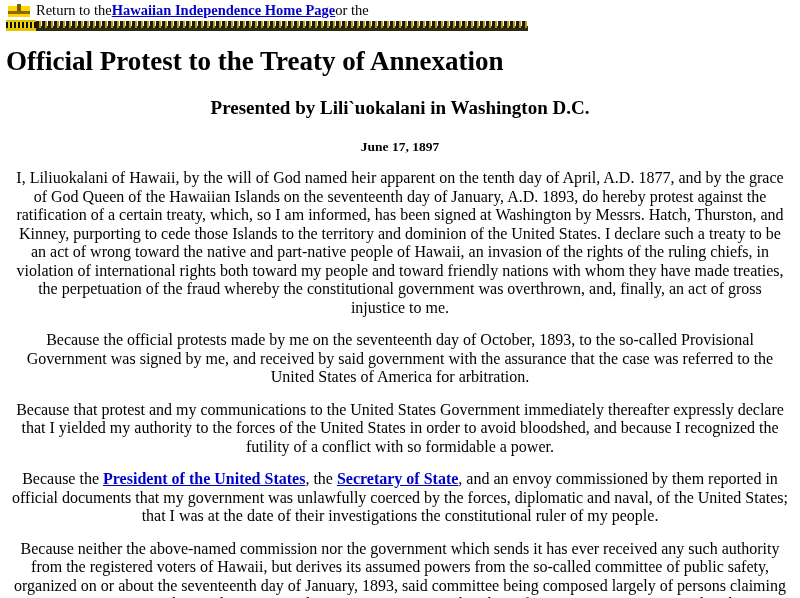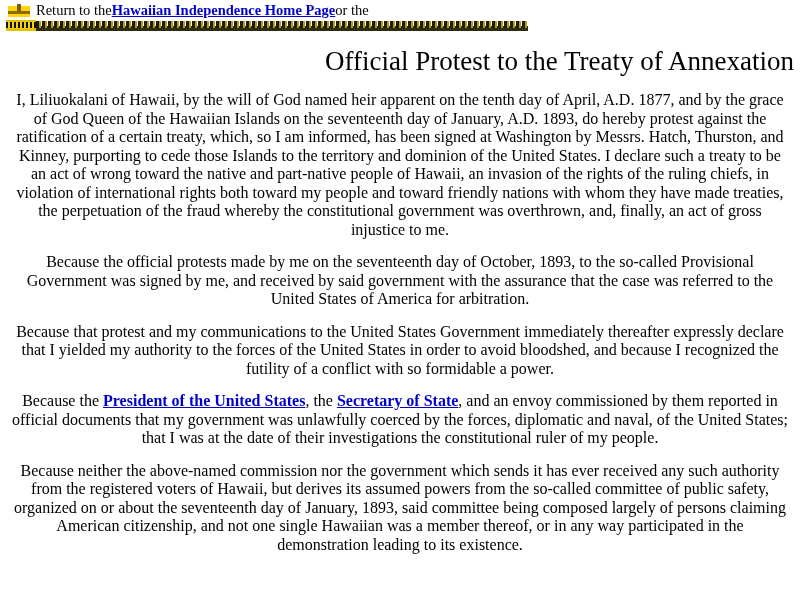--- a/index.html
+++ b/index.html
@@ -99,22 +99,22 @@
     background-image:
       repeating-linear-gradient(
         90deg,
         #100f04 0px, #100f04 2px,
         #f2d21a 2px, #f2d21a 4px
       );
   }
   
   h1.doc-title {
     font-size: 27px;
-    font-weight: normal;
-    text-align: right;
+    font-weight: bold;
+    text-align: left;
     margin: 14px 0 0 0;
     letter-spacing: 0px;
   }
   h2.doc-subtitle {
     font-size: 19px;
     font-weight: bold;
     text-align: center;
     margin: 20px 0 0 0;
   }
   p.doc-date {
@@ -151,20 +151,22 @@
   </div>
 
   <div class="fancy-rule">
     <span class="band"></span>
     <span class="teeth"></span>
     <span class="solid-cap"></span>
     <span class="capteeth"></span>
   </div>
 
   <h1 class="doc-title">Official Protest to the Treaty of Annexation</h1>
+  <h2 class="doc-subtitle">Presented by Lili`uokalani in Washington D.C.</h2>
+  <p class="doc-date">June 17, 1897</p>
 
   <div class="body-copy">
     <p>I, Liliuokalani of Hawaii, by the will of God named heir apparent on the tenth day of April, A.D. 1877, and by the grace of God Queen of the Hawaiian Islands on the seventeenth day of January, A.D. 1893, do hereby protest against the ratification of a certain treaty, which, so I am informed, has been signed at Washington by Messrs. Hatch, Thurston, and Kinney, purporting to cede those Islands to the territory and dominion of the United States. I declare such a treaty to be an act of wrong toward the native and part-native people of Hawaii, an invasion of the rights of the ruling chiefs, in violation of international rights both toward my people and toward friendly nations with whom they have made treaties, the perpetuation of the fraud whereby the constitutional government was overthrown, and, finally, an act of gross injustice to me.</p>
     <p>Because the official protests made by me on the seventeenth day of October, 1893, to the so-called Provisional Government was signed by me, and received by said government with the assurance that the case was referred to the United States of America for arbitration.</p>
     <p>Because that protest and my communications to the United States Government immediately thereafter expressly declare that I yielded my authority to the forces of the United States in order to avoid bloodshed, and because I recognized the futility of a conflict with so formidable a power.</p>
     <p><span>Because the </span><a class="link" href="#">President of the United States</a><span>, the </span><a class="link" href="#">Secretary of State</a><span>, and an envoy commissioned by them reported in official documents that my government was unlawfully coerced by the forces, diplomatic and naval, of the United States; that I was at the date of their investigations the constitutional ruler of my people.</span></p>
     <p>Because neither the above-named commission nor the government which sends it has ever received any such authority from the registered voters of Hawaii, but derives its assumed powers from the so-called committee of public safety, organized on or about the seventeenth day of January, 1893, said committee being composed largely of persons claiming American citizenship, and not one single Hawaiian was a member thereof, or in any way participated in the demonstration leading to its existence.</p>
 
   </div>
 

